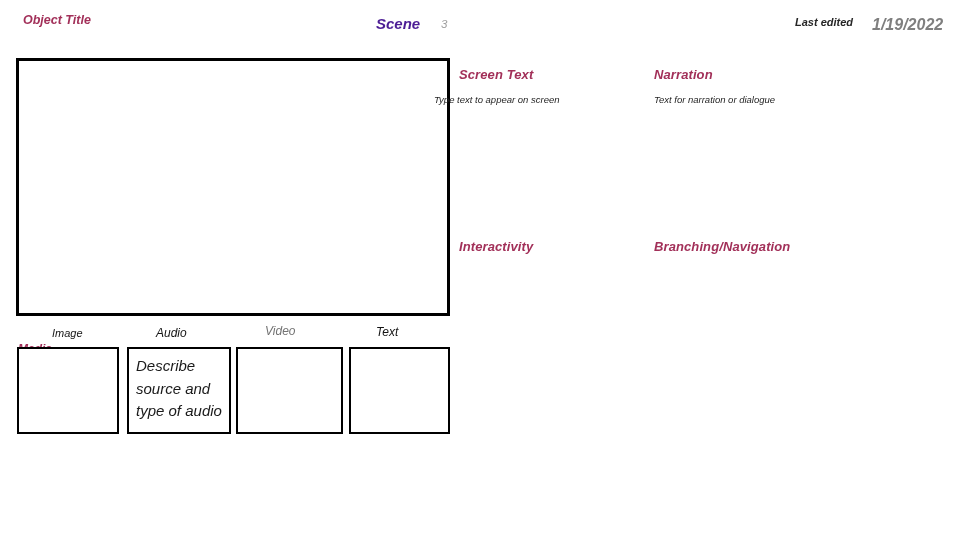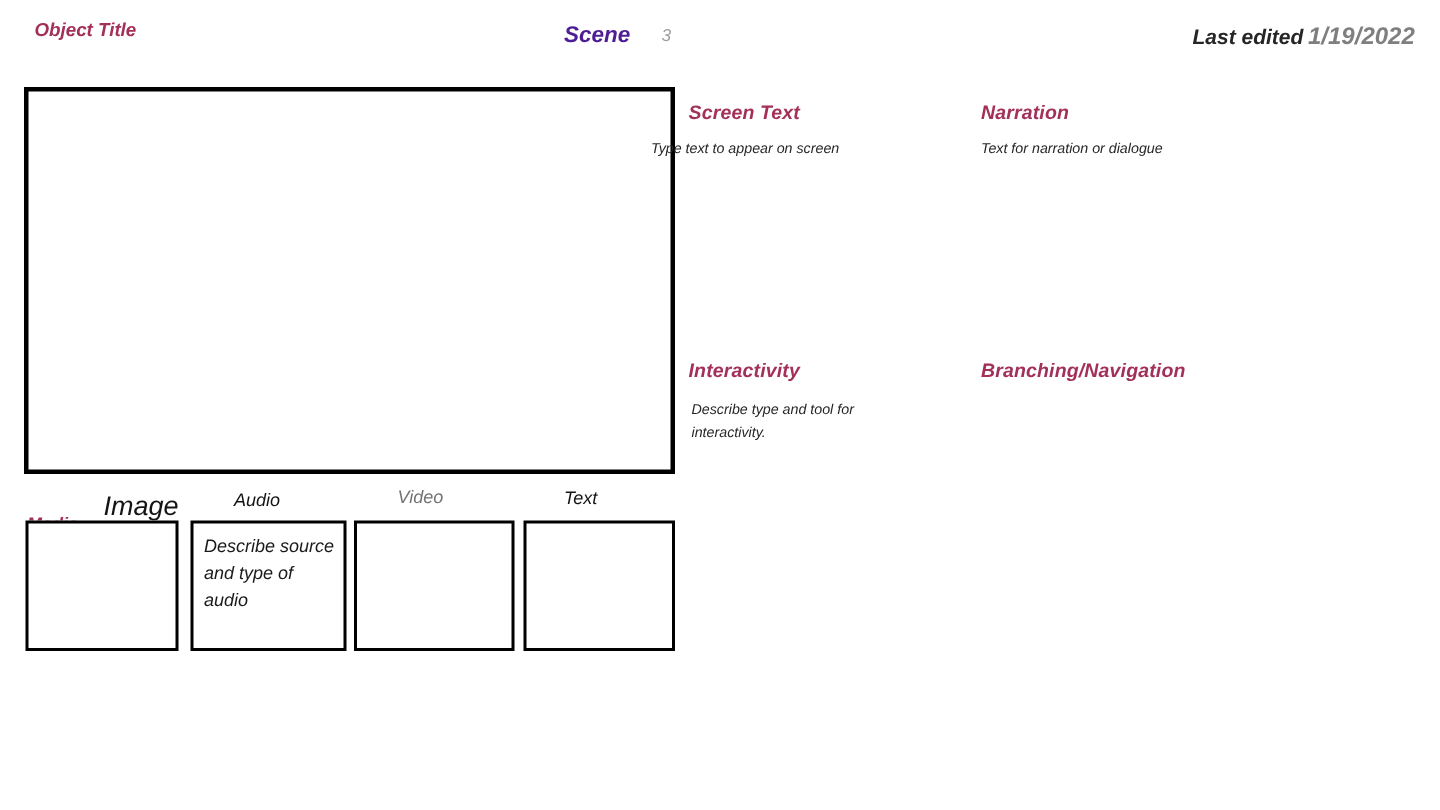--- a/index.html
+++ b/index.html
@@ -16,57 +16,57 @@
     position:relative;
     width:960px;height:540px;
     background:#ffffff;
     overflow:hidden;
   }
   .abs{position:absolute;}
 
   .object-title{left:19px;top:9px;font-size:12.5px;font-weight:bold;color:var(--accent);}
   .scene-label{left:372px;top:11px;font-size:15px;font-weight:bold;color:#4c1d95;text-align:center;}
   .scene-number{left:437px;top:14px;font-size:11.5px;color:var(--scene_number);}
-  .last-edited-label{left:791px;top:12px;font-size:14px;font-weight:bold;color:#262626;}
+  .last-edited-label{left:791px;top:12px;font-size:11px;font-weight:bold;color:#262626;}
   .last-edited-date{left:868px;top:12px;font-size:16px;font-weight:bold;color:var(--muted);}
 
   .main-box{
     left:12px;top:54px;width:434px;height:258px;
     border:3px solid var(--line);background:#ffffff;
   }
 
   .col-heading{font-size:13px;font-weight:bold;color:var(--accent);letter-spacing:.1px;}
   .col-body{font-size:9.5px;color:var(--text);line-height:1.55;}
 
   .h-screen-text{left:455px;top:63px;}
   .b-screen-text{left:430px;top:89px;}
   .h-narration{left:650px;top:63px;}
   .b-narration{left:650px;top:89px;}
   .h-interactivity{left:455px;top:235px;}
   .b-interactivity{left:457px;top:263px;width:150px;}
   .h-branching{left:650px;top:235px;}
   .b-branching{left:650px;top:263px;}
 
   .media-label{left:14px;top:338px;font-size:12px;font-weight:bold;color:var(--accent);}
-  .image-label{left:65px;top:323px;font-size:18px;color:#141414;}
+  .image-label{left:48px;top:323px;font-size:11px;color:#141414;}
   .audio-label{left:152px;top:322px;font-size:12px;color:#141414;}
   .video-label{left:261px;top:320px;font-size:12px;color:#737373;}
   .music-label{left:372px;top:321px;font-size:12px;color:#141414;}
 
   .media-box{
     top:343px;height:87px;
     border:2px solid var(--line);background:#ffffff;
   }
   .image-box{left:13px;width:102px;}
   .audio-box{left:123px;width:104px;}
   .video-box{left:232px;width:107px;}
   .music-box{left:345px;width:101px;}
   .audio-placeholder{
     padding:5px 2px 0 6px;
-    font-size:12px;line-height:1.5;color:#1a1a1a;
+    font-size:15px;line-height:1.5;color:#1a1a1a;
   }
 </style>
 </head>
 <body>
 
 <div class="slide">
 
   <div class="abs object-title">Object Title</div>
   <div class="abs scene-label">Scene</div>
   <div class="abs scene-number">3</div>
@@ -75,21 +75,20 @@
 
   <div class="abs main-box"></div>
 
   <div class="abs col-heading h-screen-text">Screen Text</div>
   <div class="abs col-body b-screen-text">Type text to appear on screen</div>
 
   <div class="abs col-heading h-narration">Narration</div>
   <div class="abs col-body b-narration">Text for narration or dialogue</div>
 
   <div class="abs col-heading h-interactivity">Interactivity</div>
-  <div class="abs col-body b-interactivity">Describe type and tool for interactivity.</div>
 
   <div class="abs col-heading h-branching">Branching/Navigation</div>
 
   <div class="abs media-label">Media</div>
   <div class="abs image-label">Image</div>
   <div class="abs audio-label">Audio</div>
   <div class="abs video-label">Video</div>
   <div class="abs music-label">Text</div>
 
   <div class="abs media-box image-box"></div>

